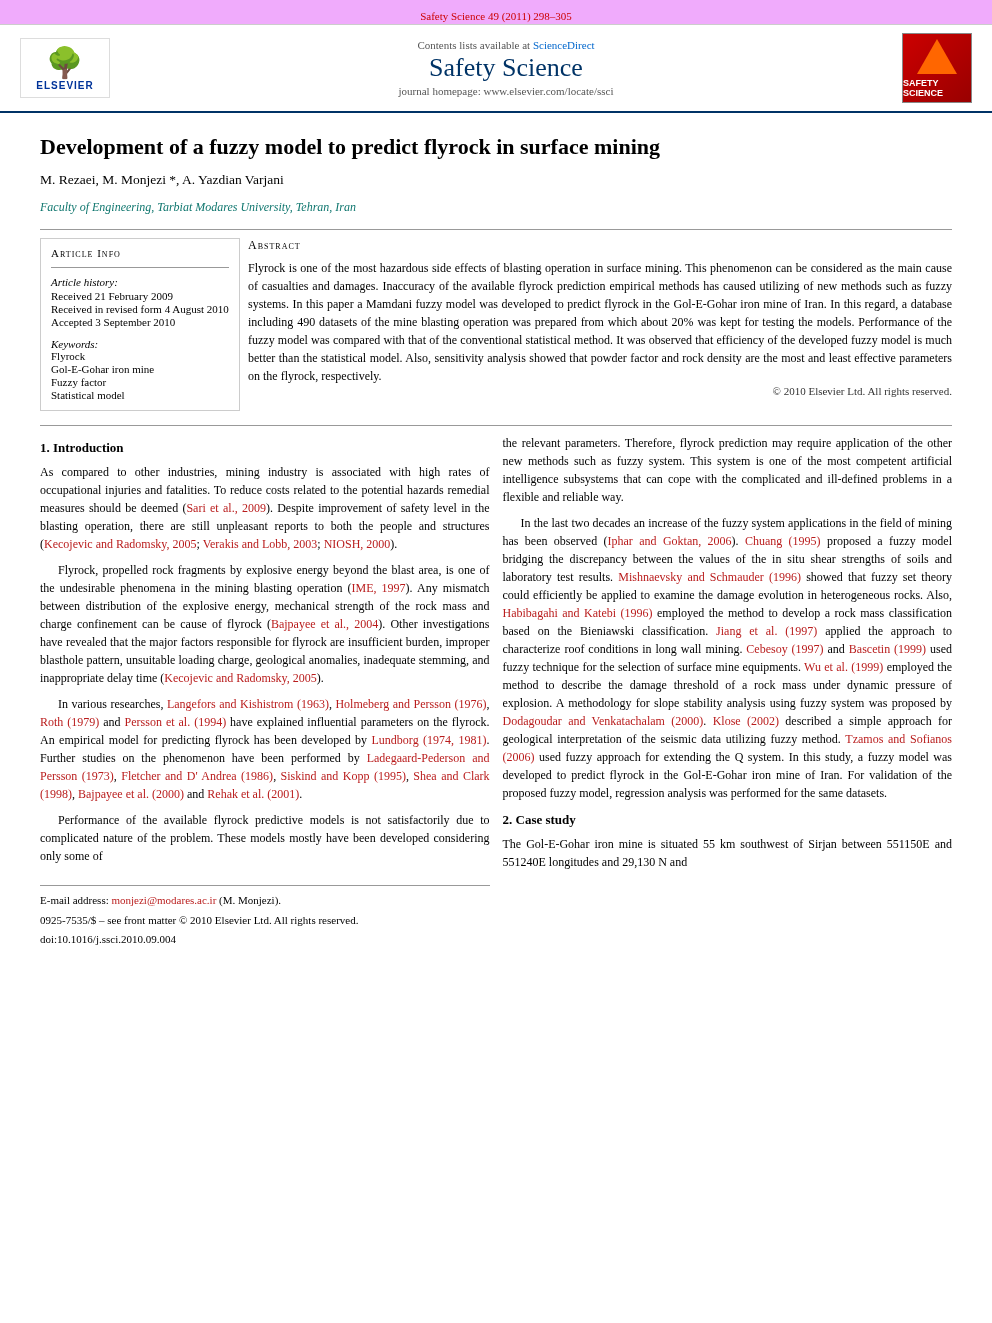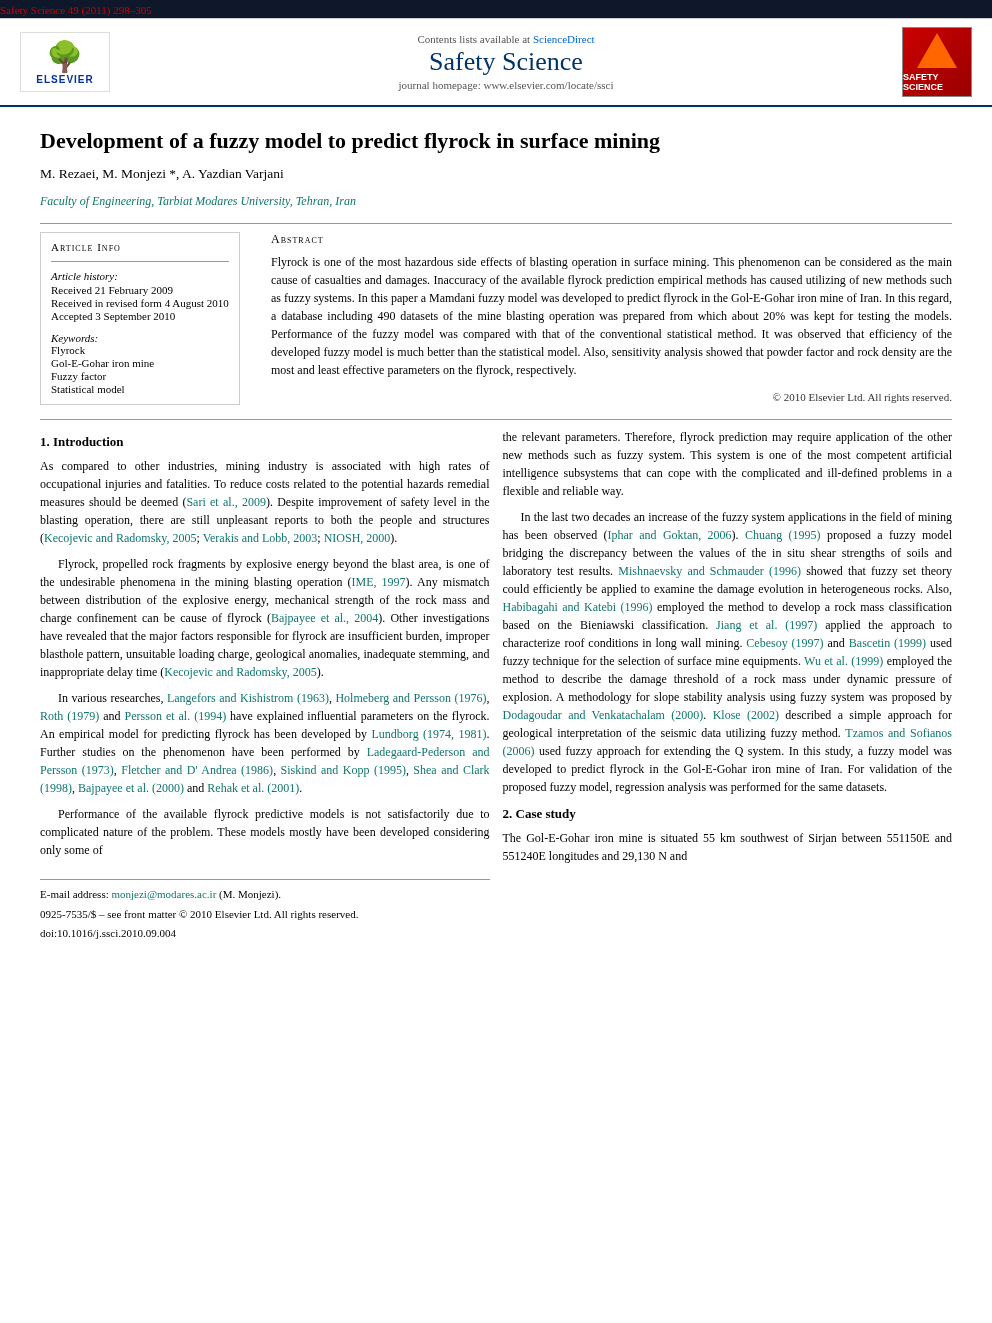--- a/index.html
+++ b/index.html
@@ -5,22 +5,23 @@
     * { box-sizing: border-box; margin: 0; padding: 0; }
     body {
       background: #fff;
       font-family: 'Times New Roman', Times, serif;
       font-size: 13px;
       color: #000;
       width: 992px;
       min-height: 1323px;
     }
     .top-bar {
-      background: #0f172a;
-      padding: 4px 0 2px;
+      background: #f0abfc;
+      text-align: center;
+      padding: 10px 0 2px;
       font-size: 11px;
       color: #c00;
       border-bottom: 1px solid #ccc;
     }
     .journal-header {
       display: flex;
       align-items: center;
       padding: 8px 20px;
       border-bottom: 2px solid #003366;
       gap: 10px;
@@ -107,21 +108,21 @@
       margin-bottom: 12px;
     }
     .affiliation {
       font-size: 12px;
       font-style: italic;
       color: #0f766e;
       margin-bottom: 14px;
     }
     .two-col {
       display: flex;
-      gap: 31px;
+      gap: 8px;
       margin-bottom: 14px;
     }
     .article-info-box {
       width: 200px;
       flex-shrink: 0;
       border: 1px solid #ccc;
       padding: 8px 10px;
       font-size: 11.5px;
     }
     .article-info-box .box-section-title {
@@ -161,21 +162,21 @@
       margin-bottom: 6px;
     }
     .abstract-box .abstract-text {
       font-size: 12px;
       line-height: 1.5;
       text-align: justify;
     }
     .copyright {
       text-align: right;
       font-size: 11px;
-      margin-top: 12px;
+      margin-top: 0;
       color: #333;
     }
     .divider-line {
       border: none;
       border-top: 1px solid #999;
       margin: 8px 0;
     }
     .main-columns {
       display: flex;
       gap: 13px;
@@ -201,21 +202,21 @@
     .section-heading span {
       font-weight: bold;
     }
     p {
       margin-bottom: 8px;
       text-indent: 1.5em;
     }
     .first-para {
       text-indent: 0;
     }
-    a { color: #0f766e; text-decoration: none; }
+    a { color: #b91c1c; text-decoration: none; }
     .footer-notes {
       border-top: 1px solid #999;
       margin-top: 20px;
       padding-top: 6px;
       font-size: 11px;
     }
     .footer-notes p {
       text-indent: 0;
       margin-bottom: 3px;
     }

